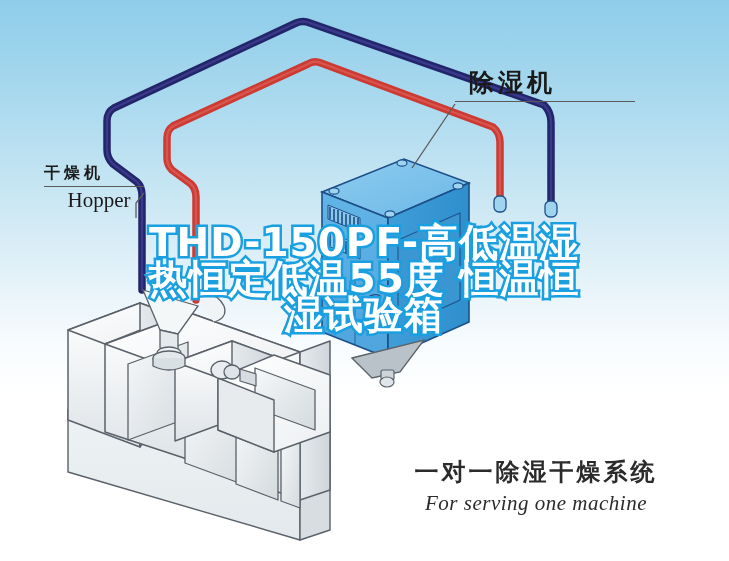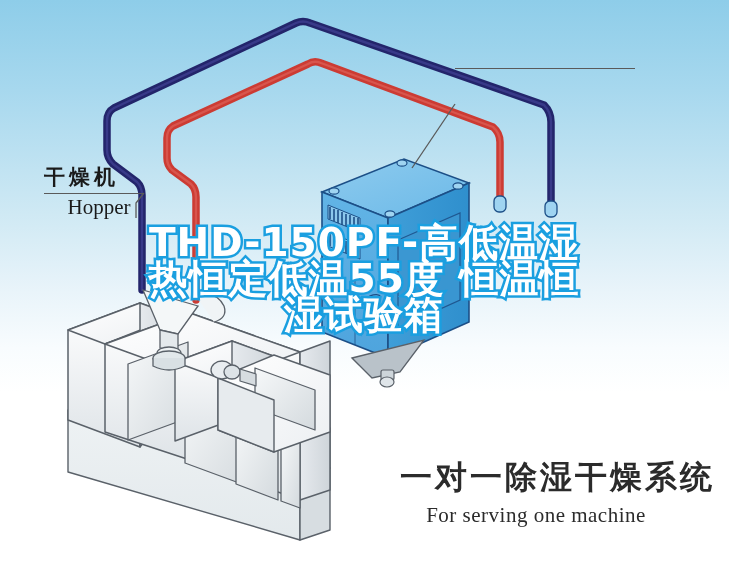--- a/index.html
+++ b/index.html
@@ -32,35 +32,35 @@
     font-family:"Liberation Serif", serif;
     white-space:nowrap;
   }
 
   #label-dehumidifier{left:455px;top:66px;}
   #label-dehumidifier .cn{font-size:25px;padding-left:14px;}
   #label-dehumidifier .rule{width:180px;}
   #label-dehumidifier .en{font-size:23px;padding-left:12px;}
 
   #label-hopper{left:44px;top:163px;}
-  #label-hopper .cn{font-size:21px;}
+  #label-hopper .cn{font-size:16px;}
   #label-hopper .rule{width:100px;}
   #label-hopper .en{font-size:21px;padding-left:10px;text-align:center;}
 
   
   #caption{position:absolute;left:400px;top:456px;text-align:center;width:272px;}
   #caption .cn{
     font-family:"DejaVu Sans", sans-serif;
-    font-weight:700;font-size:32px;letter-spacing:3px;
+    font-weight:700;font-size:24px;letter-spacing:3px;
     color:#2b2b2b;white-space:nowrap;
   }
   #caption .en{
     font-family:"Liberation Serif", serif;
     font-size:21px;color:#2b2b2b;
-    margin-top:3px;white-space:nowrap;letter-spacing:0.5px;
+    margin-top:3px;white-space:nowrap;letter-spacing:0.5px;font-style:italic;
   }
 
   
   #overlay-title{
     position:absolute;left:104px;top:225px;width:520px;
     text-align:center;
     font-family:"DejaVu Sans", sans-serif;
     font-weight:700;
     font-size:39px;
     line-height:36px;
@@ -237,20 +237,21 @@
     <g>
       <line x1="455" y1="104" x2="412" y2="168" stroke="#5a5a5a" stroke-width="1.3"></line>
     </g>
 
     <g>
       <path d="M 144,193 L 136,203 L 136,218" fill="none" stroke="#5a5a5a" stroke-width="1.3"></path>
     </g>
   </svg>
 
   <div class="label" id="label-dehumidifier">
+    <div class="cn">除湿机</div>
     <div class="rule"></div>
   </div>
 
   <div class="label" id="label-hopper">
     <div class="cn">干燥机</div>
     <div class="rule"></div>
     <div class="en">Hopper</div>
   </div>
 
   <div id="caption">

